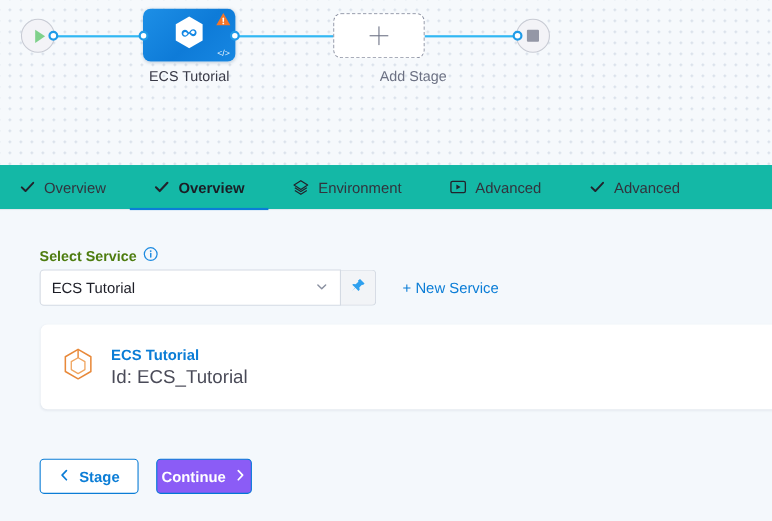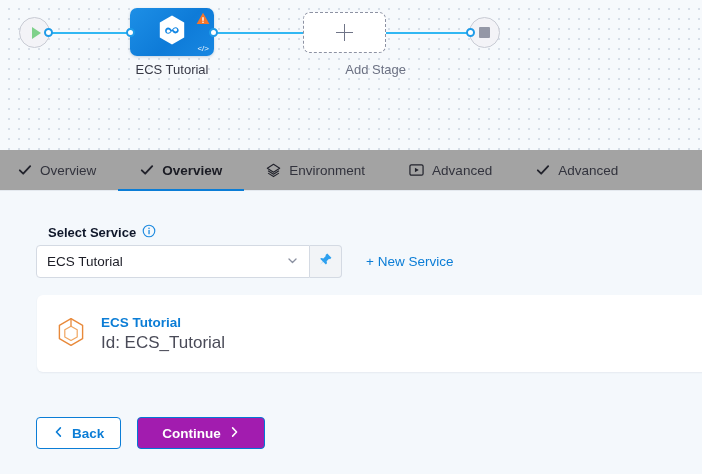--- a/index.html
+++ b/index.html
@@ -146,21 +146,21 @@
     text-align: right;
     font-size: 13px;
     color: #6C7183;
   }
 
   
   .tabbar {
     position: absolute;
     left: 0; top: 150px;
     width: 702px; height: 41px;
-    background: #a3a3a3;
+    background: #14b8a6;
     border-bottom: 1px solid #E4E9EF;
     display: flex;
     align-items: center;
   }
   .tab {
     display: flex;
     align-items: center;
     gap: 8px;
     height: 41px;
     padding: 0 22px;
@@ -184,24 +184,24 @@
   
   .panel {
     position: absolute;
     left: 0; top: 191px;
     width: 702px; height: 283px;
     background: #F4F8FC;
   }
 
   .field-label {
     position: absolute;
-    left: 48px; top: 224px;
+    left: 36px; top: 224px;
     font-size: 13px;
     font-weight: bold;
-    color: #0f172a;
+    color: #4d7c0f;
     display: flex; align-items: center; gap: 6px;
   }
 
   .select-row { position: absolute; left: 36px; top: 245px; display: flex; align-items: center; }
 
   .select-box {
     width: 274px; height: 33px;
     background: #FFFFFF;
     border: 1px solid #D4DAE3;
     border-radius: 4px 0 0 4px;
@@ -265,24 +265,24 @@
     font-weight: bold;
     cursor: pointer;
     padding: 0 16px;
   }
   .btn-back {
     background: #FFFFFF;
     border: 1px solid #0B7DD6;
     color: #0B7DD6;
   }
   .btn-continue {
-    background: #a21caf;
+    background: #8b5cf6;
     border: 1px solid #0278D5;
     color: #FFFFFF;
-    padding: 0 24px;
+    padding: 0 4px;
     align-items: center;
   }
 </style>
 </head>
 <body>
 
 <div id="app">
 
   <div class="canvas">
 
@@ -425,21 +425,21 @@
     </span>
   </div>
 
   <div class="btn-row">
     <div class="btn btn-back">
       <span>
         <svg width="11" height="12" viewBox="0 0 12 14">
             <path d="M8.2 2.2 3.6 7l4.6 4.8" stroke="#0B7DD6" stroke-width="1.8" fill="none" stroke-linecap="round" stroke-linejoin="round"></path>
           </svg>
       </span>
-      <span>Back</span>
+      <span>Stage</span>
     </div>
     <div class="btn btn-continue">
       <span>Continue</span>
       <span>
         <svg width="11" height="12" viewBox="0 0 12 14">
             <path d="M3.8 2.2 8.4 7l-4.6 4.8" stroke="#ffffff" stroke-width="1.8" fill="none" stroke-linecap="round" stroke-linejoin="round"></path>
           </svg>
       </span>
     </div>
   </div>

